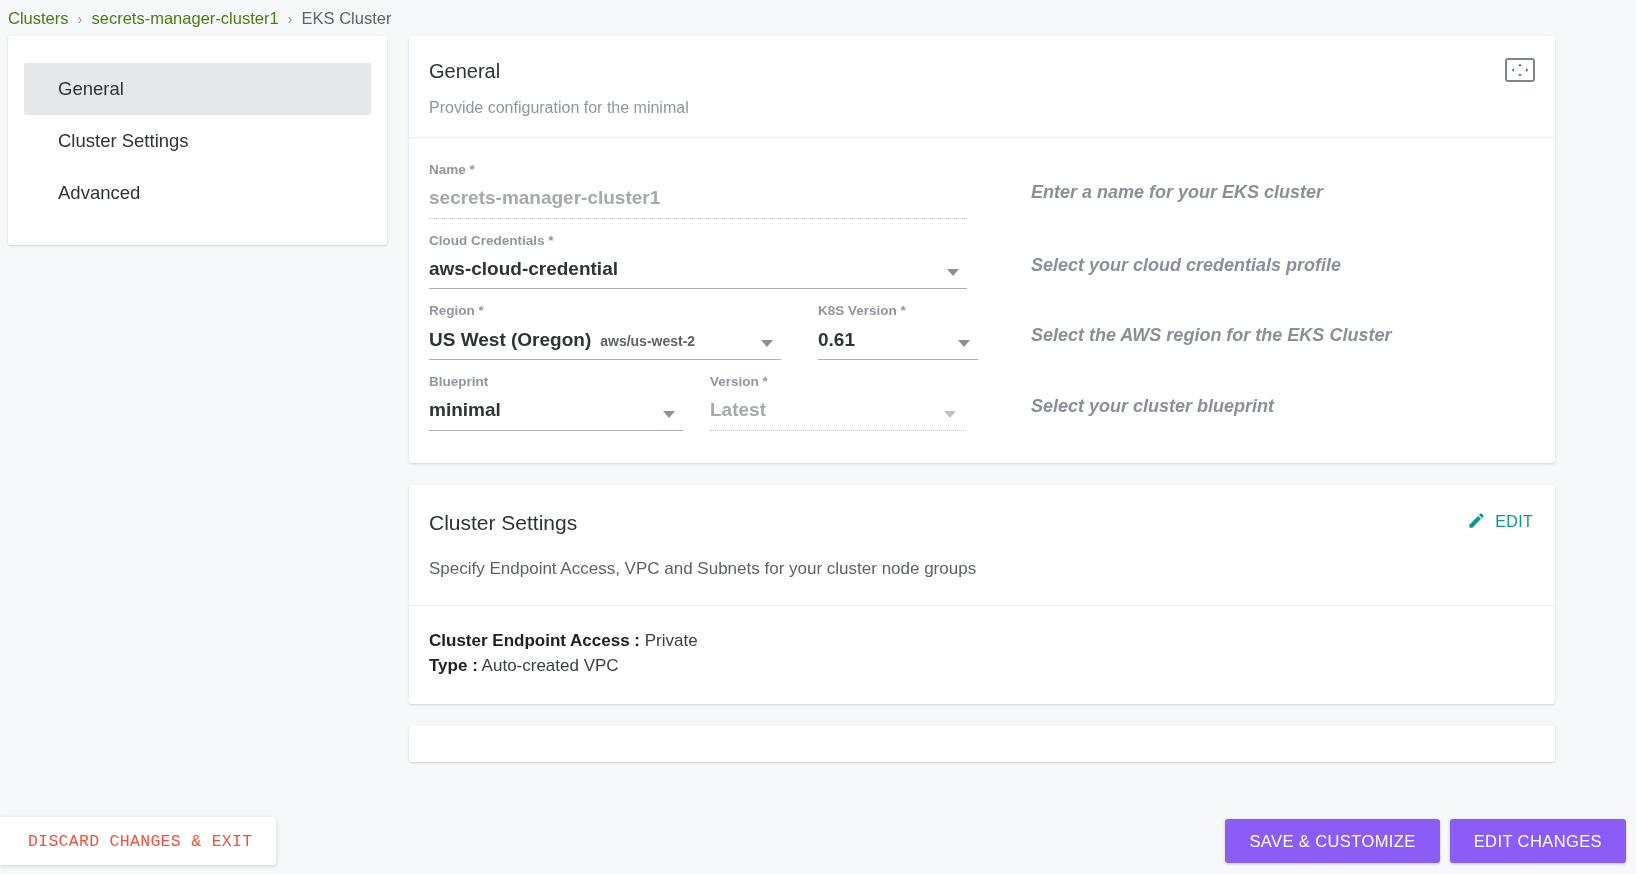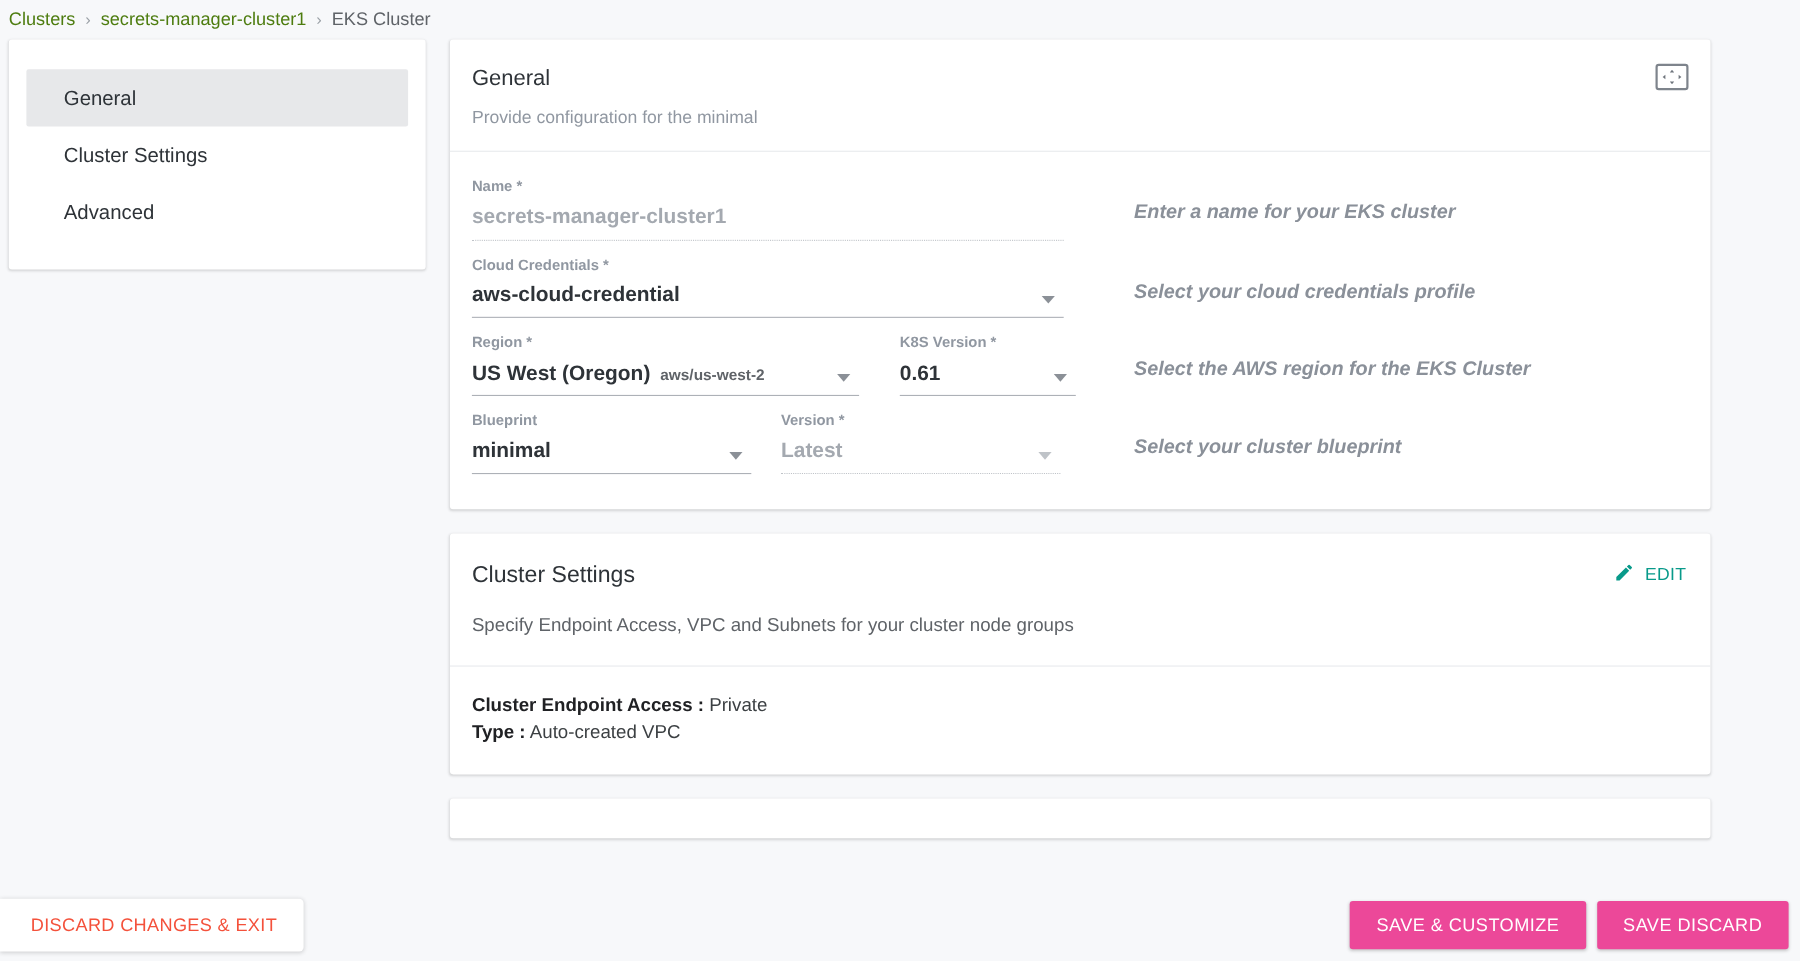--- a/index.html
+++ b/index.html
@@ -196,31 +196,31 @@
     padding: 0 24px 0 28px;
     pointer-events: auto;
   }
   .discard-btn {
     color: #f4513b;
     font-size: 16.5px;
     letter-spacing: .3px;
     background: none;
     border: none;
     cursor: pointer;
-    font-family: Liberation Sans, sans-serif;
+    font-family: Liberation Mono, monospace;
     white-space: nowrap;
   }
   .right-btns {
     display: flex;
     gap: 10px;
     padding-right: 10px;
     pointer-events: auto;
   }
   .btn-primary {
-    background: #ec4899;
+    background: #8b5cf6;
     color: #ffffff;
     border: none;
     border-radius: 3px;
     height: 44px;
     padding: 0 24px;
     font-size: 16.5px;
     letter-spacing: .4px;
     cursor: pointer;
     font-family: inherit;
     box-shadow: 0 1px 3px rgba(0,0,0,.20);
@@ -361,15 +361,15 @@
 
   </div>
 </div>
 
 <div class="bottombar">
   <div class="discard-wrap">
     <button class="discard-btn">DISCARD CHANGES &amp; EXIT</button>
   </div>
   <div class="right-btns">
     <button class="btn-primary">SAVE &amp; CUSTOMIZE</button>
-    <button class="btn-primary">SAVE DISCARD</button>
+    <button class="btn-primary">EDIT CHANGES</button>
   </div>
 </div>
 
 </body></html>

